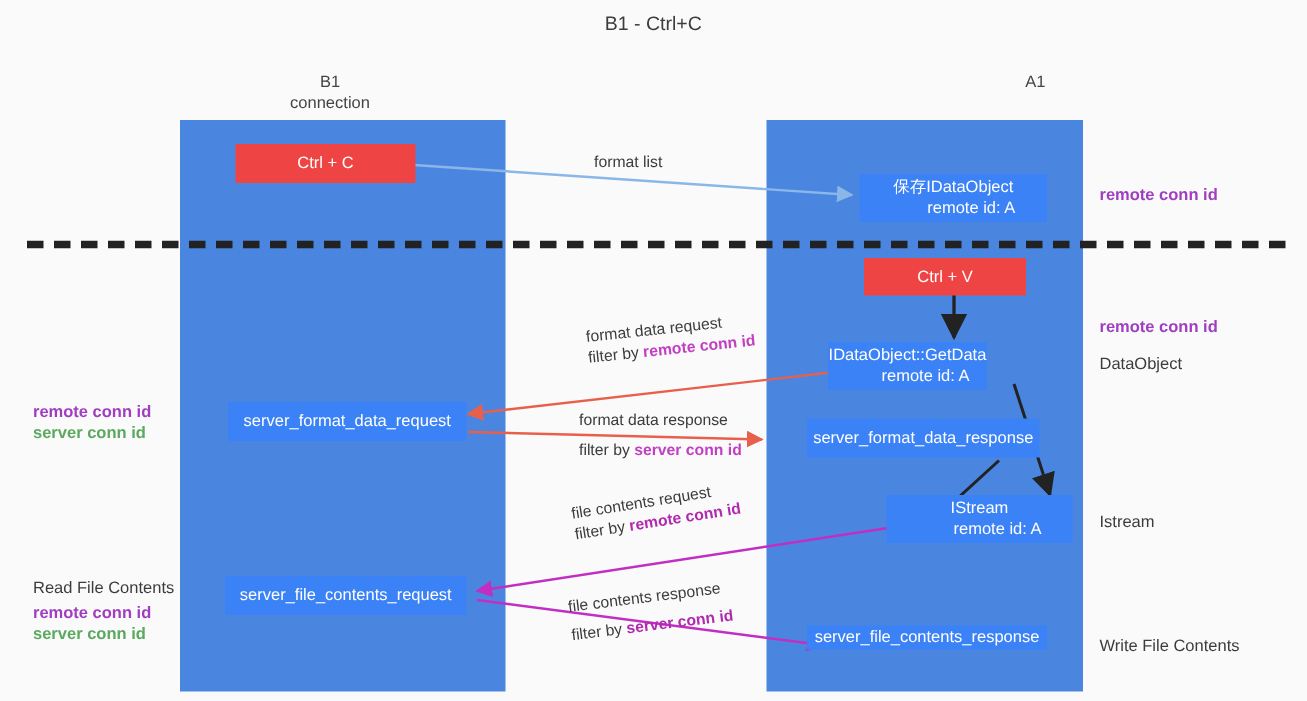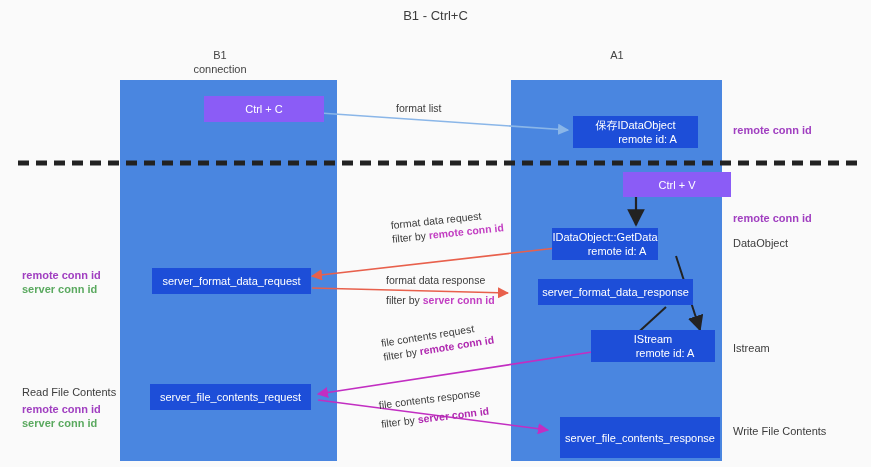--- a/index.html
+++ b/index.html
@@ -38,22 +38,22 @@
     box-sizing: border-box;
     display: flex;
     flex-direction: column;
     align-items: center;
     justify-content: center;
     text-align: center;
     color: #ffffff;
     font-size: 11px;
     line-height: 14px;
   }
-  .node.orange { background: #1d4ed8; }
-  .node.green  { background: #8b5cf6; margin-left: 47px; }
+  .node.orange { background: #3b82f6; }
+  .node.green  { background: #ef4444; }
   .node .l2 { display: block; margin-left: 24px; }
   .side-label {
     position: absolute;
     font-size: 11px;
     color: #3c3c3c;
     line-height: 14px;
     white-space: nowrap;
   }
   .side-label.purple { color: #a03ec0; font-weight: bold; }
   .side-label.green  { color: #5aa95f; font-weight: bold; }
@@ -81,21 +81,21 @@
 <div id="canvas">
 
   <div class="title" style="left:0; top:6px;">
     <div>B1 - Ctrl+C</div>
   </div>
 
   <div class="col-header" style="left:140px; top:48px; width:160px;">
     <div>B1</div>
     <div>connection</div>
   </div>
-  <div class="col-header" style="left:537px; top:48px; width:160px;">
+  <div class="col-header" style="left:537px; top:48px; width:160px;text-align:right;">
     <div>A1</div>
   </div>
 
   <div class="col" style="left:120px; top:80px; width:217px; height:381px;"></div>
   <div class="col" style="left:511px; top:80px; width:211px; height:381px;"></div>
 
   <svg id="svg-layer" viewBox="0 0 871 467">
     <defs>
       <marker id="ah-blue" viewBox="0 0 10 10" refX="9" refY="5" markerWidth="7" markerHeight="7" orient="auto-start-reverse">
         <path d="M 0 0 L 10 5 L 0 10 z" fill="#8ab6e8"></path>
@@ -158,21 +158,21 @@
 
   <div class="node orange" style="left:591px; top:330px; width:124px; height:32px;">
     <span>IStream</span>
     <span class="l2">remote id: A</span>
   </div>
 
   <div class="node orange" style="left:150px; top:384px; width:161px; height:26px;">
     <span>server_file_contents_request</span>
   </div>
 
-  <div class="node orange" style="left:560px; top:417px; width:160px; height:41px;">
+  <div class="node orange" style="left:538px; top:417px; width:160px; height:16px;">
     <span>server_file_contents_response</span>
   </div>
 
   <div class="side-label purple" style="left:733px; top:123px;">remote conn id</div>
   <div class="side-label purple" style="left:733px; top:211px;">remote conn id</div>
   <div class="side-label" style="left:733px; top:236px;">DataObject</div>
   <div class="side-label" style="left:733px; top:341px;">Istream</div>
   <div class="side-label" style="left:733px; top:424px;">Write File Contents</div>
 
   <div class="side-label purple" style="left:22px; top:268px;">remote conn id</div>

